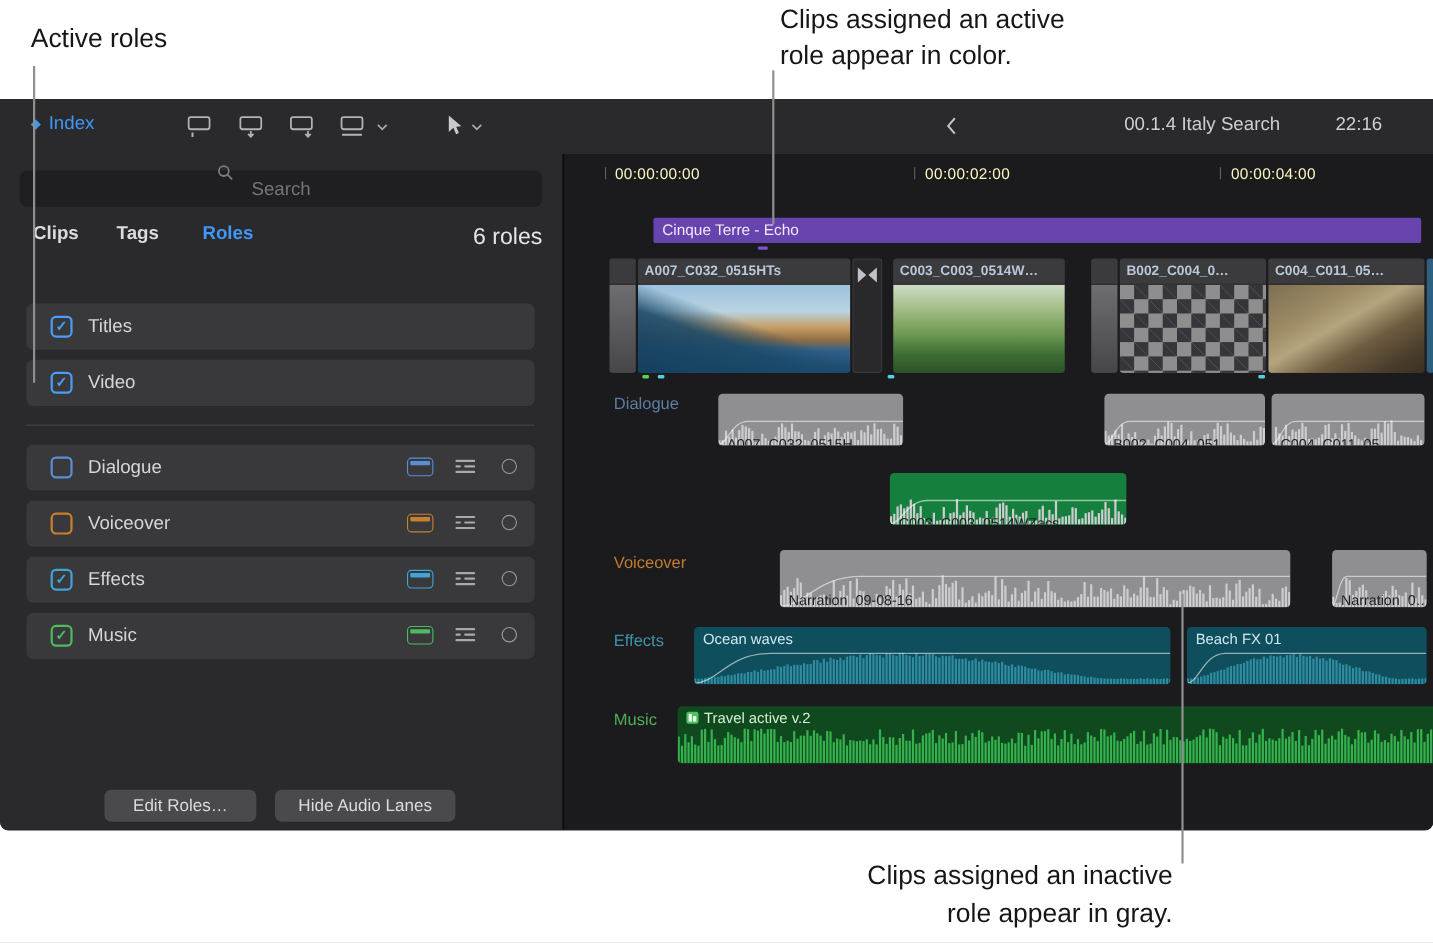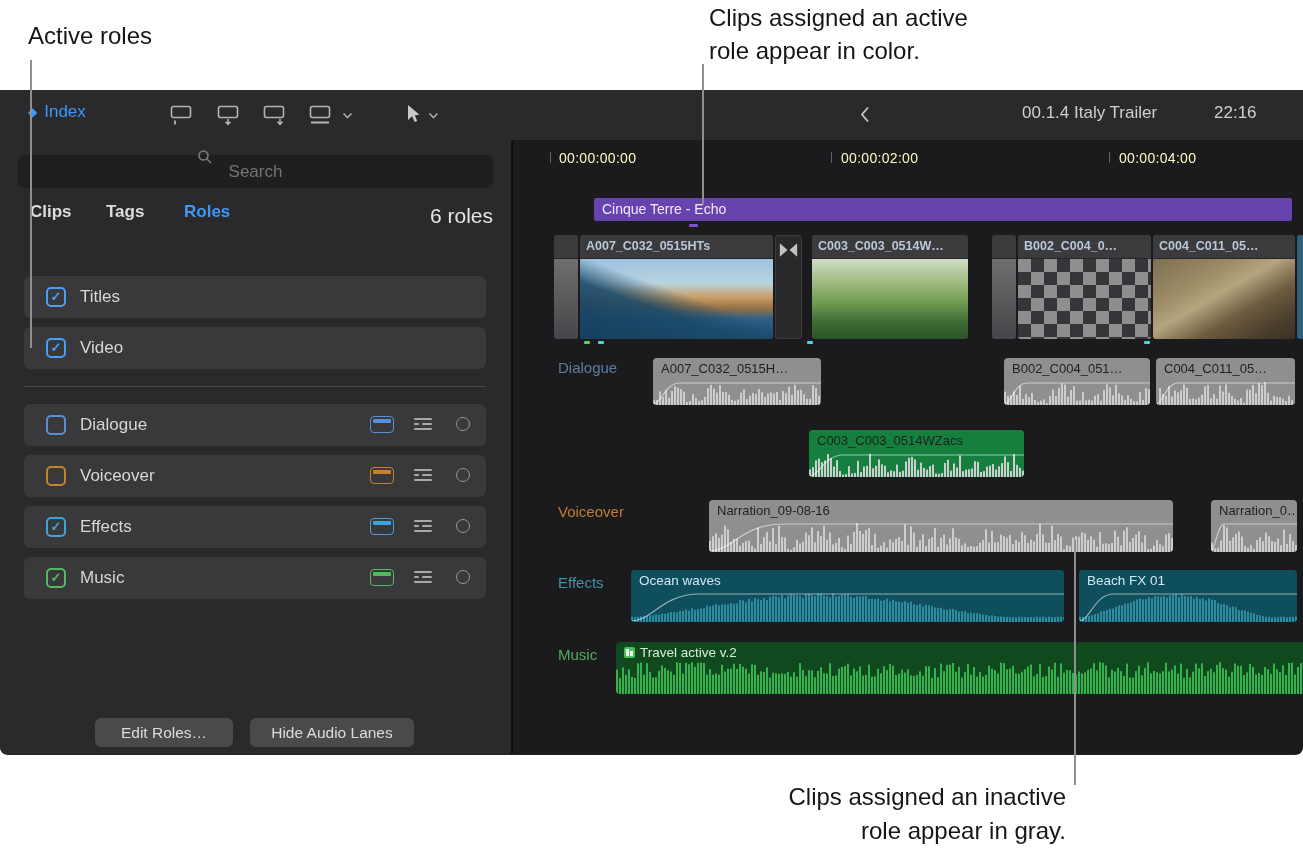--- a/index.html
+++ b/index.html
@@ -66,21 +66,21 @@
     background-size:26px 26px;background-position:0 0,13px 13px;}
   .thumb-tower{background:linear-gradient(150deg,#7d6f52 0%,#9d8c66 30%,#b5a57f 45%,#6e5c40 65%,#4a3d2c 85%,#3a3024 100%);}
   .thumb-dark{background:linear-gradient(180deg,#6e6e70,#46464a);}
   .transition-box{position:absolute;top:95px;height:104px;background:#29292b;border:1px solid #3a3a3c;
     border-radius:3px;box-sizing:border-box;}
   .marker{position:absolute;top:201px;width:6px;height:3px;border-radius:1px;}
 
   .lane-label{position:absolute;font-size:15px;font-weight:500;}
   .aclip{position:absolute;border-radius:4px;overflow:hidden;}
   .aclip .name{position:absolute;left:8px;top:3px;font-size:13px;white-space:nowrap;z-index:3;}
-  .clip-gray .name{color:#1f1f1f;}
+  .clip-gray .name{color:#1f1f1f;margin-top:35px;}
   .clip-teal .name{color:#cfe9f0;font-size:13.5px;}
   .clip-green .name{color:#d6efd8;font-size:13.5px;display:flex;align-items:center;gap:5px;}
   .music-badge{display:inline-block;width:11px;height:11px;background:#4cc05e;border-radius:2px;position:relative;}
   .music-badge::after{content:"";position:absolute;left:2px;top:2px;width:3px;height:7px;background:#eafbea;}
   .music-badge::before{content:"";position:absolute;left:6px;top:4px;width:3px;height:5px;background:#eafbea;}
   .wave{position:absolute;left:0;right:0;bottom:0;overflow:hidden;}
   .wave svg{display:block;position:absolute;left:0;bottom:0;}
 </style>
 </head>
 <body>
@@ -150,21 +150,21 @@
             <polyline points="1.5,1.5 5.5,5.5 9.5,1.5" fill="none" stroke="#a9a9ab" stroke-width="1.6"></polyline>
           </svg>
       </div>
 
       <div class="tb-item chev" style="left:860px;top:16px;">
         <svg width="10" height="17" viewBox="0 0 10 17">
             <polyline points="8,1.5 2,8.5 8,15.5" fill="none" stroke="#c6c6c8" stroke-width="1.8"></polyline>
           </svg>
       </div>
 
-      <div class="tb-item tb-title" style="left:1022px;top:13px;">00.1.4 Italy Trailer</div>
+      <div class="tb-item tb-title" style="left:1022px;top:13px;">00.1.4 Italy Search</div>
       <div class="tb-item tb-title" style="left:1214px;top:13px;">22:16</div>
     </div>
 
     <div class="sidebar">
       <span class="search-icon">
         <svg width="16" height="16" viewBox="0 0 16 16">
             <circle cx="6.5" cy="6.5" r="4.5" fill="none" stroke="#7d7d80" stroke-width="1.6"></circle>
             <line x1="10" y1="10" x2="14" y2="14" stroke="#7d7d80" stroke-width="1.6"></line>
           </svg>
       </span>

